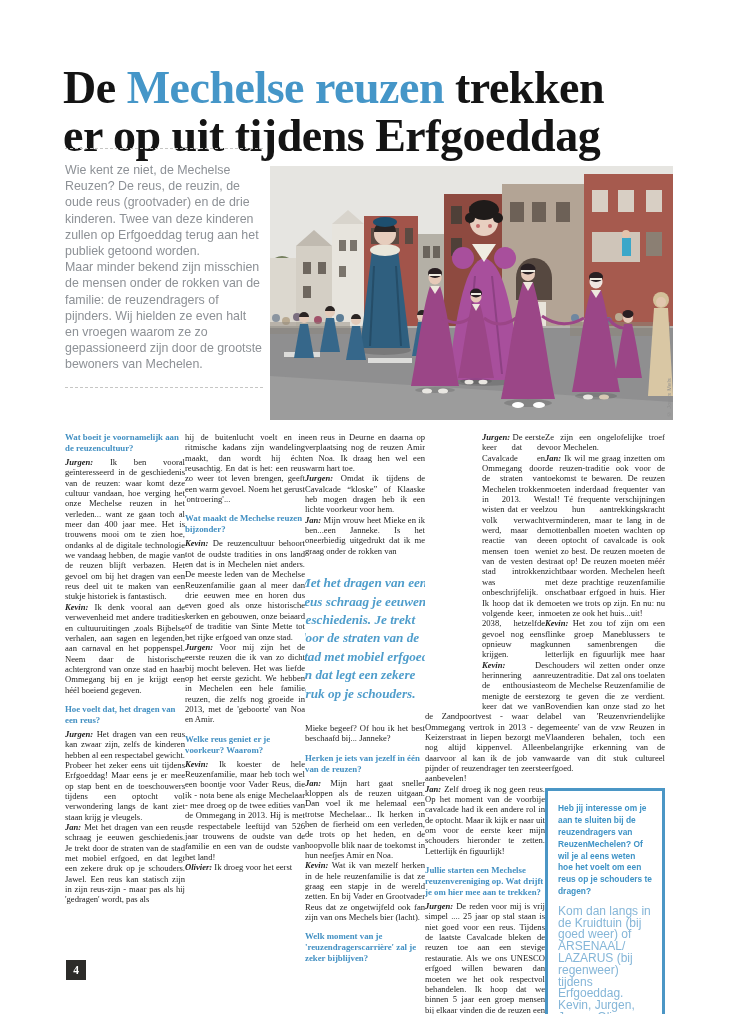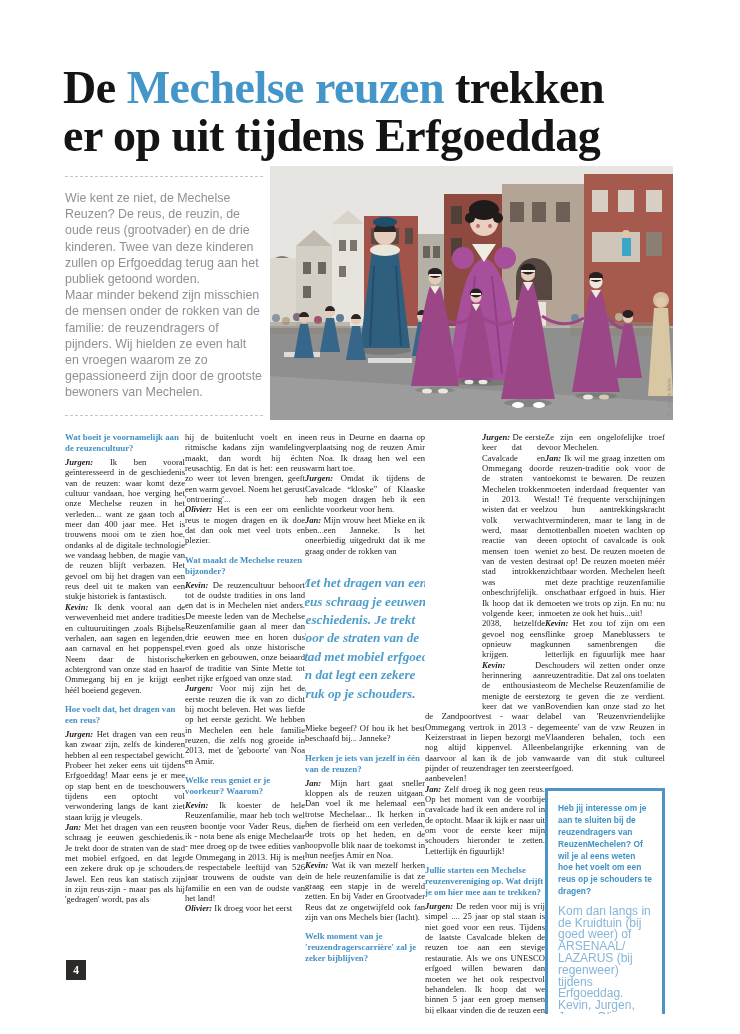--- a/index.html
+++ b/index.html
@@ -5,21 +5,21 @@
   html,body{margin:0;padding:0;background:#ffffff;}
   .page{position:relative;width:732px;height:1034px;background:#ffffff;overflow:hidden;
         font-family:"Liberation Serif",serif;}
 
   
   .headline{position:absolute;left:63px;top:33px;width:640px;color:#141414;
             font-weight:bold;font-size:46px;line-height:48px;letter-spacing:-0.5px;}
   .headline .hl{color:#4596c8;}
 
   
-  .intro{position:absolute;left:65px;top:176px;width:198px;
+  .intro{position:absolute;left:65px;top:148px;width:198px;
          border-top:1px dashed #c6c6c4;border-bottom:1px dashed #c6c6c4;
          padding:13px 0 14px;
          font-family:"Liberation Sans",sans-serif;font-size:12.4px;line-height:16.2px;color:#8d9196;}
   .intro p{margin:0;}
 
   
   .photo{position:absolute;left:270px;top:166px;width:403px;height:254px;overflow:hidden;background:#e6e5e1;}
   .photo svg{display:block;}
   .credit{position:absolute;right:1px;bottom:3px;writing-mode:vertical-rl;transform:rotate(180deg);
           font-family:"Liberation Sans",sans-serif;font-size:5.5px;color:#8e8e8e;letter-spacing:.3px;}
@@ -240,21 +240,20 @@
       <div class="col">
         <h3 class="q">Wat boeit je voornamelijk aan de reuzencultuur?</h3>
         <p class="turn"><em class="spk">Jurgen:</em> Ik ben vooral geïnteresseerd in de geschiedenis van de reuzen: waar komt deze cultuur vandaan, hoe verging het onze Mechelse reuzen in het verleden... want ze gaan toch al meer dan 400 jaar mee. Het is trouwens mooi om te zien hoe, ondanks al de digitale technologie we vandaag hebben, de magie van de reuzen blijft verbazen. Het gevoel om bij het dragen van een reus deel uit te maken van een stukje historiek is fantastisch.</p>
         <p class="turn"><em class="spk">Kevin:</em> Ik denk vooral aan de verwevenheid met andere tradities en cultuuruitingen ,zoals Bijbelse verhalen, aan sagen en legenden, aan carnaval en het poppenspel. Neem daar de historische achtergrond van onze stad en haar Ommegang bij en je krijgt een héél boeiend gegeven.</p>
         <h3 class="q">Hoe voelt dat, het dragen van een reus?</h3>
         <p class="turn"><em class="spk">Jurgen:</em> Het dragen van een reus kan zwaar zijn, zelfs de kinderen hebben al een respectabel gewicht. Probeer het zeker eens uit tijdens Erfgoeddag! Maar eens je er mee op stap bent en de toeschouwers tijdens een optocht vol verwondering langs de kant ziet staan krijg je vleugels.</p>
         <p class="turn"><em class="spk">Jan:</em> Met het dragen van een reus schraag je eeuwen geschiedenis.  Je trekt door de straten van de stad met mobiel erfgoed, en dat legt een zekere druk op je schouders.  Jawel. Een reus kan statisch zijn in zijn reus-zijn - maar pas als hij 'gedragen' wordt, pas als</p>
       </div>
       <div class="col">
         <p class="turn">hij de buitenlucht voelt en in ritmische kadans zijn wandeling maakt, dan wordt hij écht reusachtig.  En dat is het: een reus zo weer tot leven brengen, geeft een warm gevoel.  Noem het gerust 'ontroering'...</p>
-        <p class="turn"><em class="spk">Olivier:</em> Het is een eer om een reus te mogen dragen en ik doe dat dan ook met veel trots en plezier.</p>
         <h3 class="q">Wat maakt de Mechelse reuzen bijzonder?</h3>
         <p class="turn"><em class="spk">Kevin:</em> De reuzencultuur behoort tot de oudste tradities in ons land en dat is in Mechelen niet anders.  De meeste leden van de Mechelse Reuzenfamilie gaan al meer dan drie eeuwen mee en horen dus even goed als onze historische kerken en gebouwen, onze beiaard of de traditie van Sinte Mette tot het rijke erfgoed van onze stad.</p>
         <p class="turn"><em class="spk">Jurgen:</em> Voor mij zijn het de eerste reuzen die ik van zo dicht bij mocht beleven.  Het was liefde op het eerste gezicht. We hebben in Mechelen een hele familie reuzen, die zelfs nog groeide in 2013, met de 'geboorte' van Noa en Amir.</p>
         <h3 class="q">Welke reus geniet er je voorkeur? Waarom?</h3>
         <p class="turn"><em class="spk">Kevin:</em> Ik koester de hele Reuzenfamilie, maar heb toch wel een boontje voor Vader Reus, die ik - nota bene als enige Mechelaar - mee droeg op de twee edities van de Ommegang in 2013.  Hij is met de respectabele leeftijd van 526 jaar trouwens de oudste van de familie en een van de oudste van het land!</p>
         <p class="turn"><em class="spk">Olivier:</em> Ik droeg voor het eerst</p>
       </div>
       <div class="col">
         <p class="turn">een reus in Deurne en daarna op verplaatsing nog de reuzen Amir en Noa. Ik draag hen wel een warm hart toe.</p>
         <p class="turn"><em class="spk">Jurgen:</em> Omdat ik tijdens de Cavalcade “kloske” of Klaaske heb mogen dragen heb ik een lichte voorkeur voor hem.</p>

